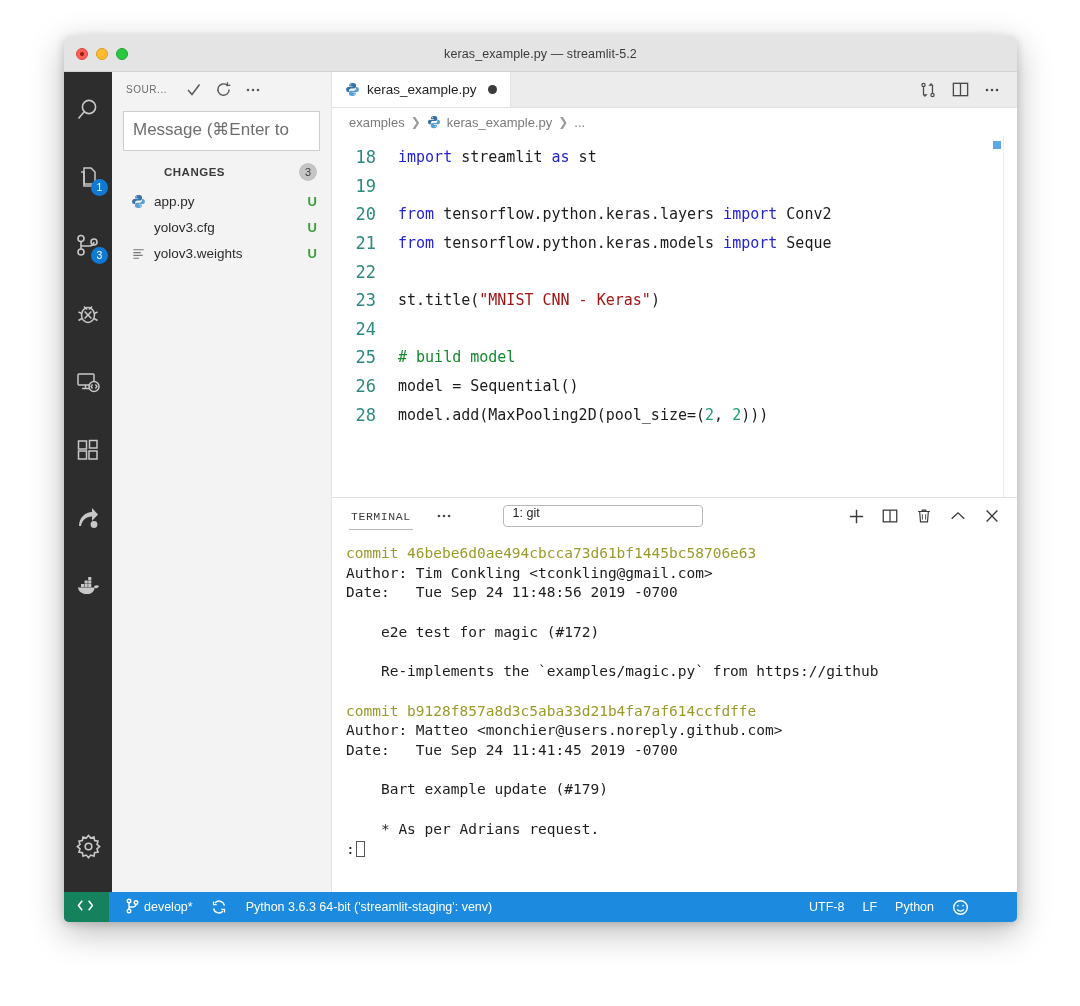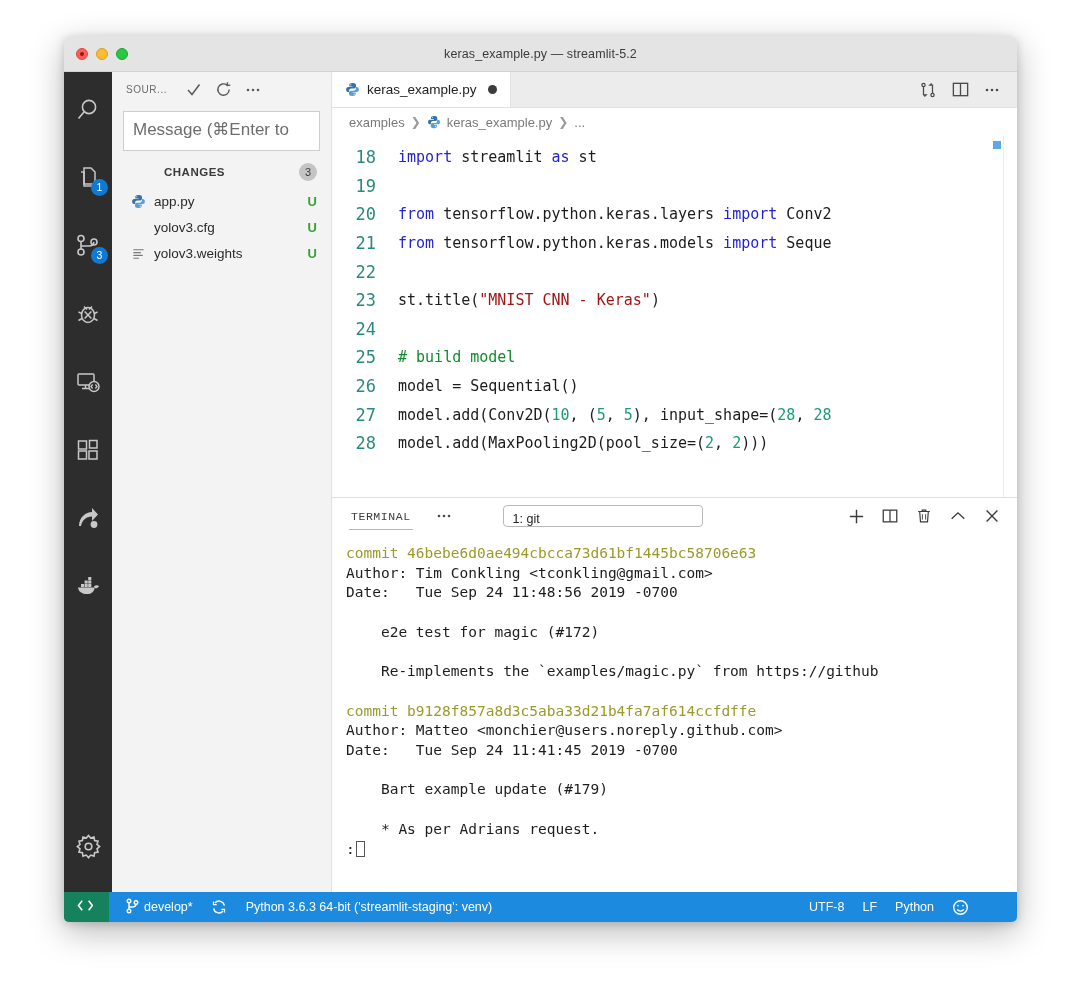--- a/index.html
+++ b/index.html
@@ -172,21 +172,21 @@
     font-family: Liberation Mono, monospace;
   }
   .panel-tab::after {
     content: ""; position: absolute; left: 0; right: 0; bottom: 4px;
     height: 1px; background: #b7b7b7;
   }
   .panel-more { width: 34px; height: 30px; display: flex; align-items: center; justify-content: center; color: #4a4a4a; margin-left: 10px; }
   .term-select {
     margin-left: 38px; width: 200px; height: 22px;
     border: 1px solid #b9b9b9; border-radius: 4px; background: #fff;
-    display: flex; align-items: flex-end; padding: 0 6px 0 9px;
+    display: flex; align-items: flex-start; padding: 0 6px 0 9px;
     font-size: 12.5px; color: #222;
   }
   .term-select .lbl { flex: 1; }
   .panel-actions { margin-left: auto; display: flex; align-items: center; gap: 4px; }
   .panel-act { width: 30px; height: 30px; display: flex; align-items: center; justify-content: center; color: #3a3a3a; }
   .term-body {
     flex: 1; overflow: hidden; padding: 10px 0 0 14px;
     font-family: "DejaVu Sans Mono", monospace; font-size: 14.5px;
     color: #1d1d1d; line-height: 19.7px; min-height: 0;
   }
@@ -424,21 +424,20 @@
         <div class="code-scroll" id="code-lines">
             <div class="cline"><span class="lnum">18</span><span class="ctext"><span class="kw">import</span><span> streamlit </span><span class="kw">as</span><span> st</span></span></div>
             <div class="cline"><span class="lnum">19</span><span class="ctext"></span></div>
             <div class="cline"><span class="lnum">20</span><span class="ctext"><span class="kw">from</span><span> tensorflow.python.keras.layers </span><span class="kw">import</span><span> Conv2</span></span></div>
             <div class="cline"><span class="lnum">21</span><span class="ctext"><span class="kw">from</span><span> tensorflow.python.keras.models </span><span class="kw">import</span><span> Seque</span></span></div>
             <div class="cline"><span class="lnum">22</span><span class="ctext"></span></div>
             <div class="cline"><span class="lnum">23</span><span class="ctext"><span>st.title(</span><span class="str">"MNIST CNN - Keras"</span><span>)</span></span></div>
             <div class="cline"><span class="lnum">24</span><span class="ctext"></span></div>
             <div class="cline"><span class="lnum">25</span><span class="ctext"><span class="com"># build model</span></span></div>
             <div class="cline"><span class="lnum">26</span><span class="ctext"><span>model = Sequential()</span></span></div>
-            <div class="cline"><span class="lnum">27</span><span class="ctext"><span>model.add(Conv2D(</span><span class="num">10</span><span>, (</span><span class="num">5</span><span>, </span><span class="num">5</span><span>), input_shape=(</span><span class="num">28</span><span>, </span><span class="num">28</span></span></div>
             <div class="cline"><span class="lnum">28</span><span class="ctext"><span>model.add(MaxPooling2D(pool_size=(</span><span class="num">2</span><span>, </span><span class="num">2</span><span>)))</span></span></div>
           </div>
         <div class="minimap-mark"></div>
         <div class="editor-vscroll"></div>
       </div>
 
       <div class="panel">
         <div class="panel-head">
           <div class="panel-tab">TERMINAL</div>
           <div class="panel-more">

